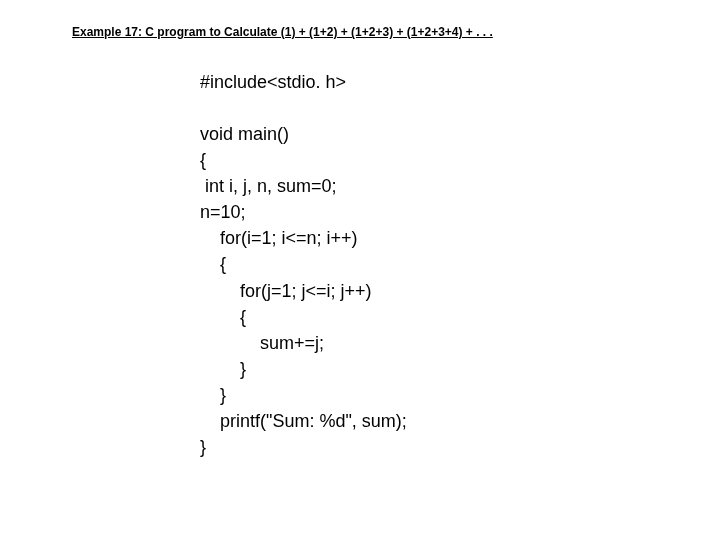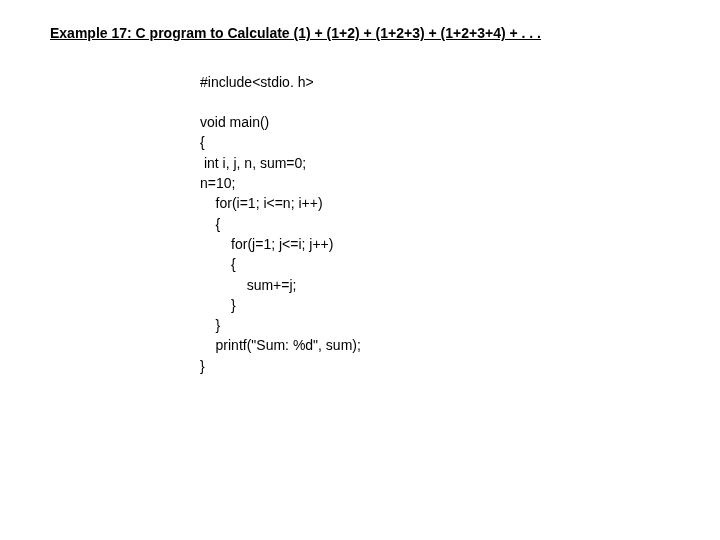--- a/index.html
+++ b/index.html
@@ -10,27 +10,28 @@
     body {
       width: 720px;
       height: 540px;
       background: #fff;
       font-family: Arial, Helvetica, sans-serif;
       padding: 24px 50px;
     }
     .heading {
       font-weight: bold;
       text-decoration: underline;
-      font-size: 14px;
+      font-size: 12px;
       line-height: 1.4;
       margin-bottom: 28px;
+      margin-left: 22px;
     }
     .code-block {
       font-family: Arial, Helvetica, sans-serif;
-      font-size: 14px;
+      font-size: 18px;
       line-height: 1.45;
       white-space: pre;
       margin-left: 150px;
     }
   </style>
 </head>
 <body>
 
 <div class="heading">
   <span>Example 17: C program to Calculate (1) + (1+2) + (1+2+3) + (1+2+3+4) + . . .</span><br>

